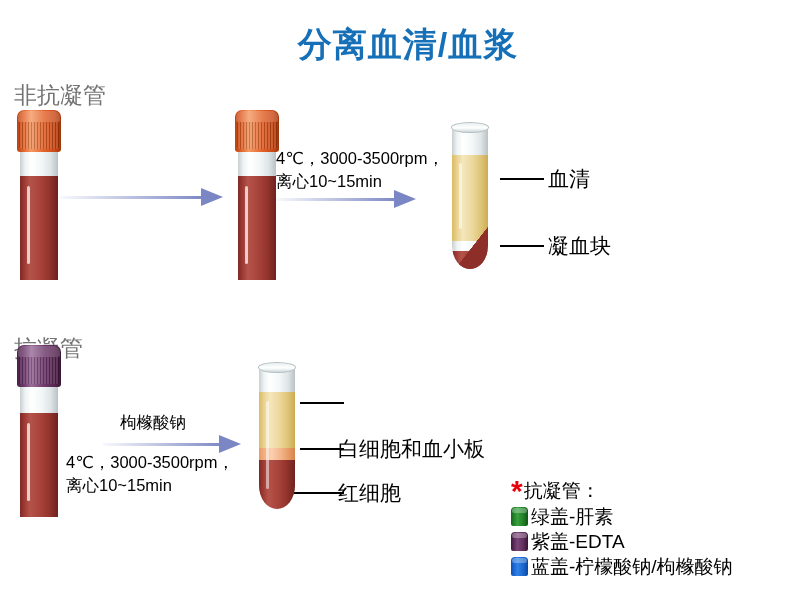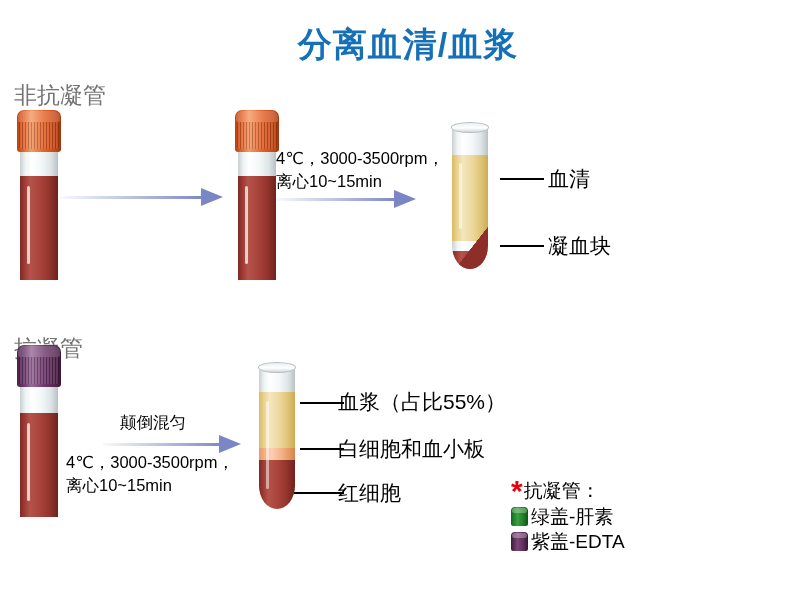--- a/index.html
+++ b/index.html
@@ -297,39 +297,38 @@
       <div class="cap-top"></div>
       <div class="cap-ribs"></div>
     </div>
     <div class="tube-body" style="left:4px; top:36px; width:38px; height:136px;">
       <div class="glass"></div>
       <div class="fill fill-blood" style="top:32px; bottom:0;"></div>
       <div class="highlight" style="left:7px; top:42px; height:78px;"></div>
     </div>
   </div>
 
-  <div class="abs arrow-text" style="left:112px; top:412px;">颠倒混匀</div>
+  <div class="abs arrow-text" style="left:112px; top:412px;">枸橼酸钠</div>
   <div class="arrow-line" style="left:95px; top:443px; width:120px;"></div>
   <div class="arrow-head" style="left:211px; top:435px;"></div>
   <div class="abs arrow-text" style="left:58px; top:452px;">4℃，3000-3500rpm，</div>
   <div class="abs arrow-text" style="left:58px; top:475px;">离心10~15min</div>
 
   <div class="tube" style="left:247px; top:362px; width:46px; height:148px;">
     <div class="rim" style="left:3px; top:0px; width:38px; height:11px;"></div>
     <div class="tube-body glass-open" style="left:4px; top:5px; width:36px; height:142px;">
       <div class="glass glass-open"></div>
       <div class="fill fill-plasma" style="top:25px; height:56px;"></div>
       <div class="fill fill-buffy" style="top:81px; height:12px;"></div>
       <div class="fill fill-blood" style="top:93px; bottom:0;"></div>
       <div class="highlight" style="left:7px; top:34px; height:88px; background:rgba(255,255,255,0.5);"></div>
     </div>
   </div>
 
   <div class="leader" style="left:292px; top:402px; width:44px;"></div>
-  <div class="callout" style="left:330px; top:388px;">血浆（占比55%）</div>
 
   <div class="leader" style="left:292px; top:448px; width:44px;"></div>
   <div class="callout" style="left:330px; top:435px;font-family:Liberation Serif, serif;">白细胞和血小板</div>
 
   <div class="leader" style="left:280px; top:492px; width:56px;"></div>
   <div class="callout" style="left:330px; top:479px;text-align:right;">红细胞</div>
 
   <div class="abs" id="legend">
     <div class="legend-title-row">
       <span class="asterisk">*</span>
@@ -340,15 +339,21 @@
         <span class="mini-top"></span>
       </span>
       <span class="legend-label">绿盖-肝素</span>
     </div>
     <div class="legend-row">
       <span class="mini-cap mini-purple">
         <span class="mini-top"></span>
       </span>
       <span class="legend-label">紫盖-EDTA</span>
     </div>
+    <div class="legend-row">
+      <span class="mini-cap mini-blue">
+        <span class="mini-top"></span>
+      </span>
+      <span class="legend-label">蓝盖-柠檬酸钠/枸橼酸钠</span>
+    </div>
   </div>
 
 </div>
 
 </body></html>

